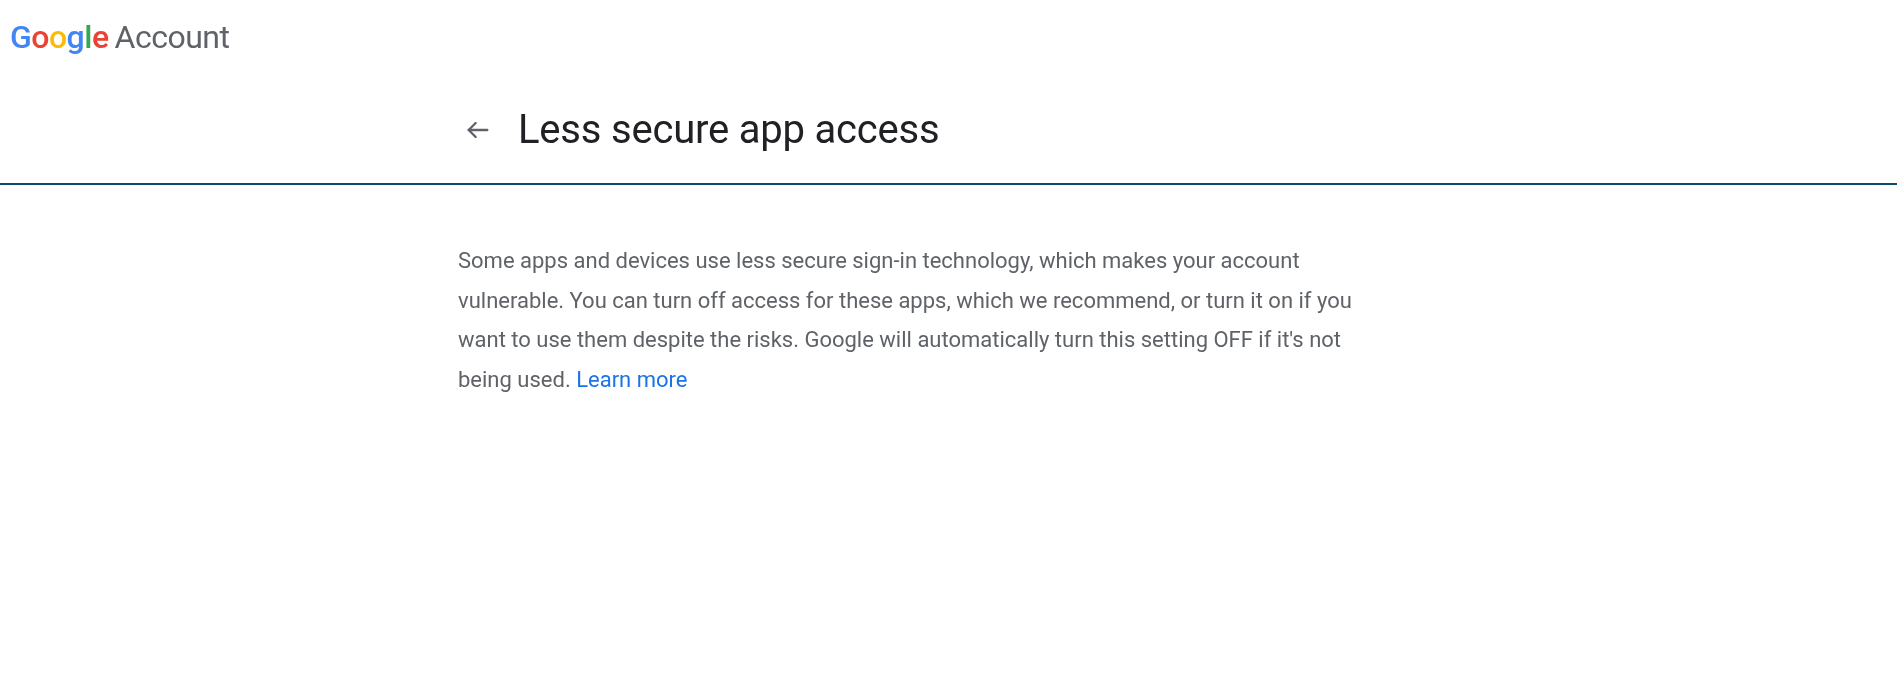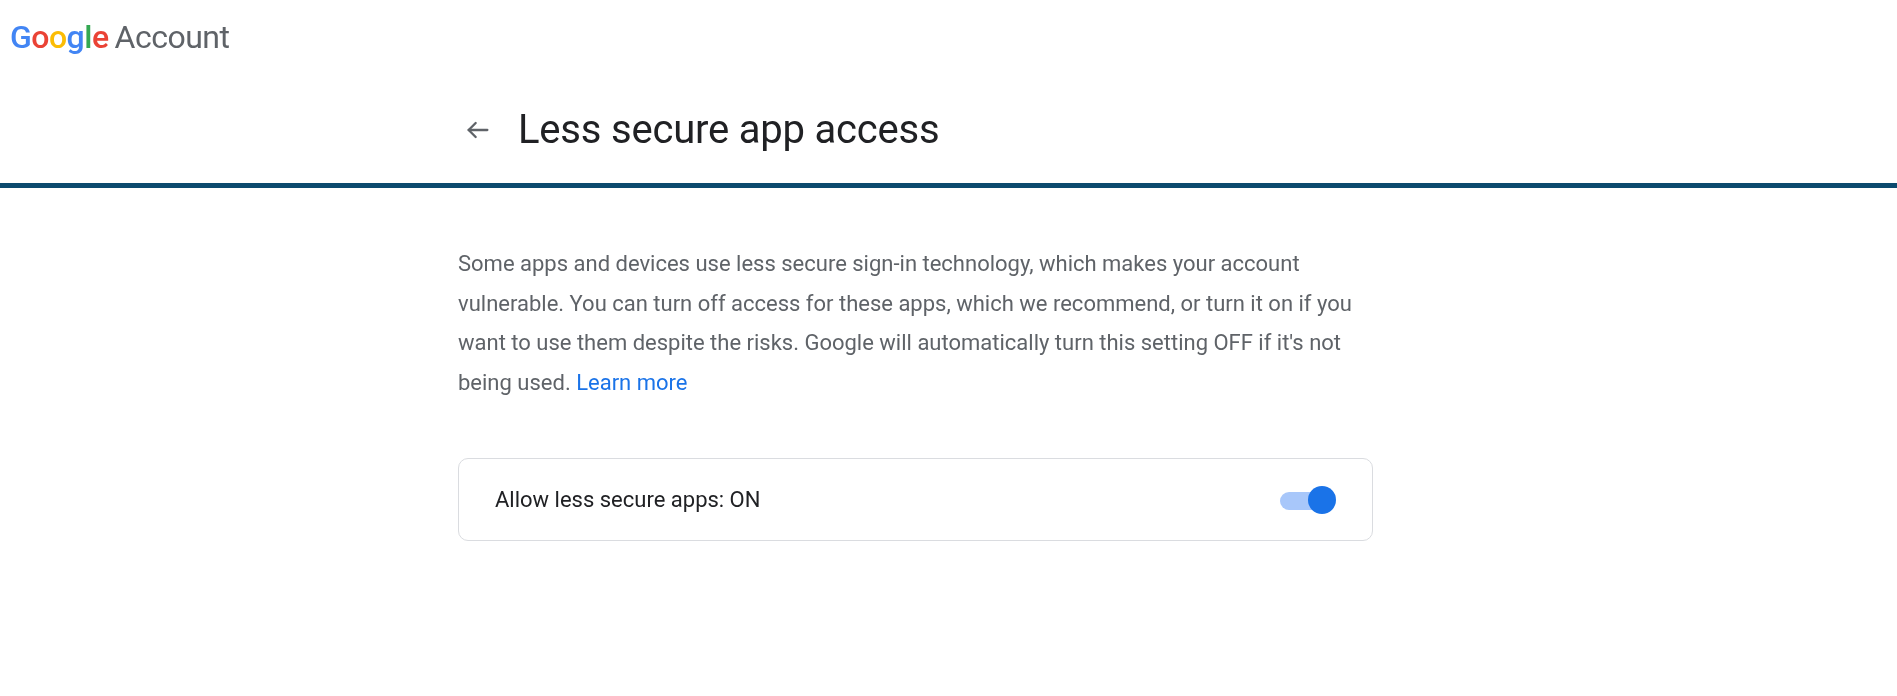--- a/index.html
+++ b/index.html
@@ -36,21 +36,21 @@
       font-weight: 400;
       margin-left: 6px;
       text-align: center;
     }
     .title-row {
       display: flex;
       align-items: center;
       padding-left: 458px;
       padding-top: 30px;
       padding-bottom: 30px;
-      border-bottom: 5px solid #0c4a6e;
+      border-bottom: 2px solid #0c4a6e;
     }
     .back-button {
       width: 40px;
       height: 40px;
       display: flex;
       align-items: center;
       justify-content: center;
       border-radius: 50%;
       cursor: pointer;
       color: #5f6368;
@@ -140,20 +140,13 @@
     </svg>
   </div>
   <h1 class="page-title">Less secure app access</h1>
 </div>
 
 <div class="content">
   <p class="description">
     <span>Some apps and devices use less secure sign-in technology, which makes your account vulnerable. You can turn off access for these apps, which we recommend, or turn it on if you want to use them despite the risks. Google will automatically turn this setting OFF if it's not being used. </span><a class="learn-more">Learn more</a>
   </p>
 
-  <div class="setting-card">
-    <span class="setting-label">Allow less secure apps: ON</span>
-    <div class="toggle">
-      <div class="toggle-track"></div>
-      <div class="toggle-thumb"></div>
-    </div>
-  </div>
 </div>
 
 </body></html>

